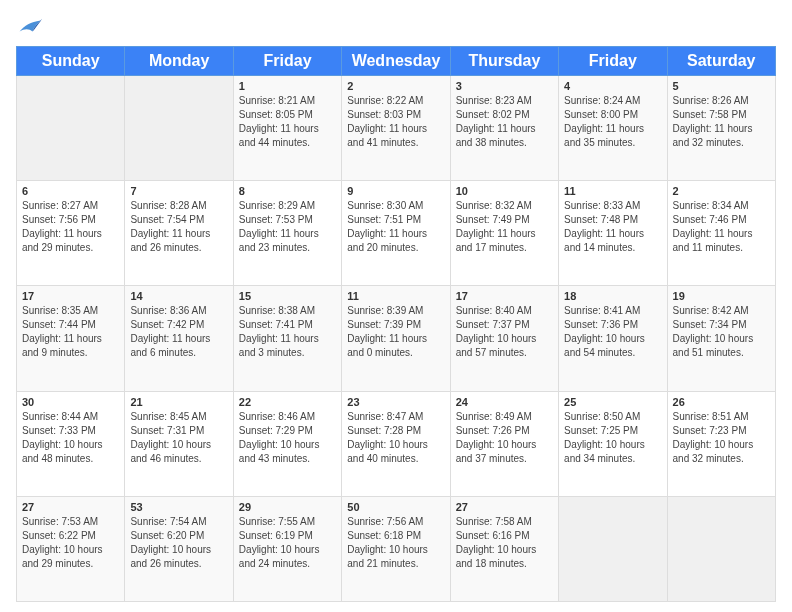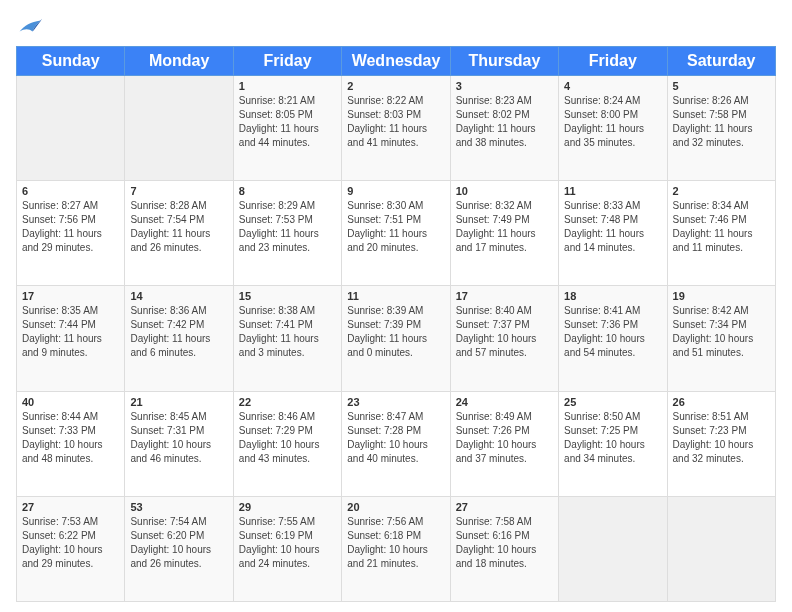--- a/index.html
+++ b/index.html
@@ -211,21 +211,21 @@
             <span class="day-number">18</span>
             <div class="day-info">Sunrise: 8:41 AM<br>Sunset: 7:36 PM<br>Daylight: 10 hours and 54 minutes.</div>
           </td>
           <td>
             <span class="day-number">19</span>
             <div class="day-info">Sunrise: 8:42 AM<br>Sunset: 7:34 PM<br>Daylight: 10 hours and 51 minutes.</div>
           </td>
         </tr>
         <tr>
           <td>
-            <span class="day-number">40</span>
+            <span class="day-number">30</span>
             <div class="day-info">Sunrise: 8:44 AM<br>Sunset: 7:33 PM<br>Daylight: 10 hours and 48 minutes.</div>
           </td>
           <td>
             <span class="day-number">21</span>
             <div class="day-info">Sunrise: 8:45 AM<br>Sunset: 7:31 PM<br>Daylight: 10 hours and 46 minutes.</div>
           </td>
           <td>
             <span class="day-number">22</span>
             <div class="day-info">Sunrise: 8:46 AM<br>Sunset: 7:29 PM<br>Daylight: 10 hours and 43 minutes.</div>
           </td>
@@ -253,21 +253,21 @@
           </td>
           <td>
             <span class="day-number">53</span>
             <div class="day-info">Sunrise: 7:54 AM<br>Sunset: 6:20 PM<br>Daylight: 10 hours and 26 minutes.</div>
           </td>
           <td>
             <span class="day-number">29</span>
             <div class="day-info">Sunrise: 7:55 AM<br>Sunset: 6:19 PM<br>Daylight: 10 hours and 24 minutes.</div>
           </td>
           <td>
-            <span class="day-number">20</span>
+            <span class="day-number">50</span>
             <div class="day-info">Sunrise: 7:56 AM<br>Sunset: 6:18 PM<br>Daylight: 10 hours and 21 minutes.</div>
           </td>
           <td>
             <span class="day-number">27</span>
             <div class="day-info">Sunrise: 7:58 AM<br>Sunset: 6:16 PM<br>Daylight: 10 hours and 18 minutes.</div>
           </td>
           <td class="empty"></td>
           <td class="empty"></td>
         </tr>
       </tbody>

